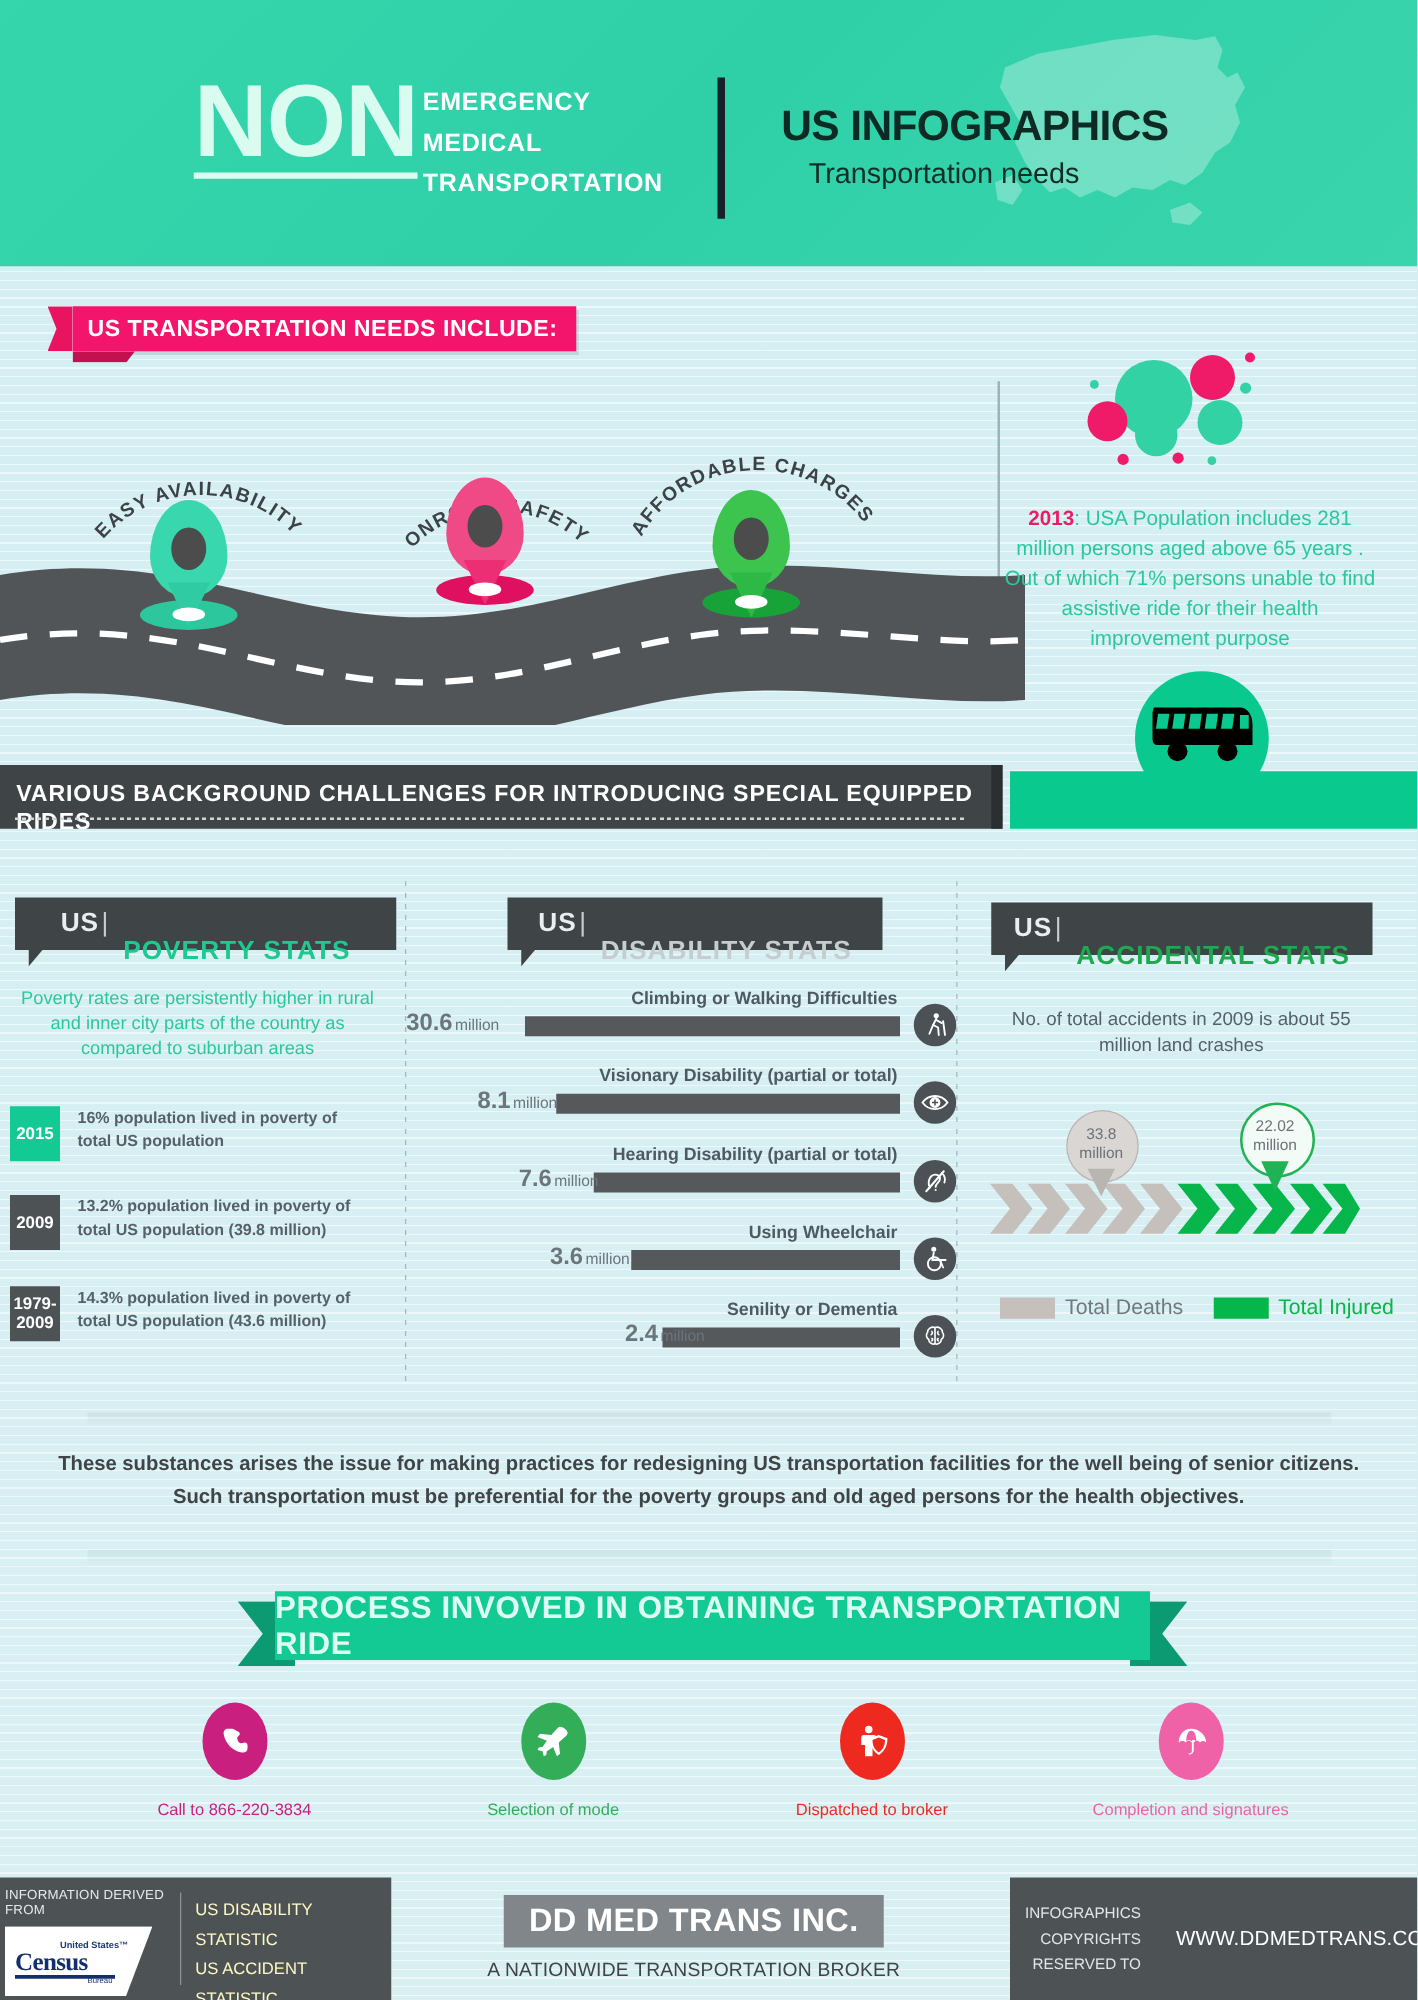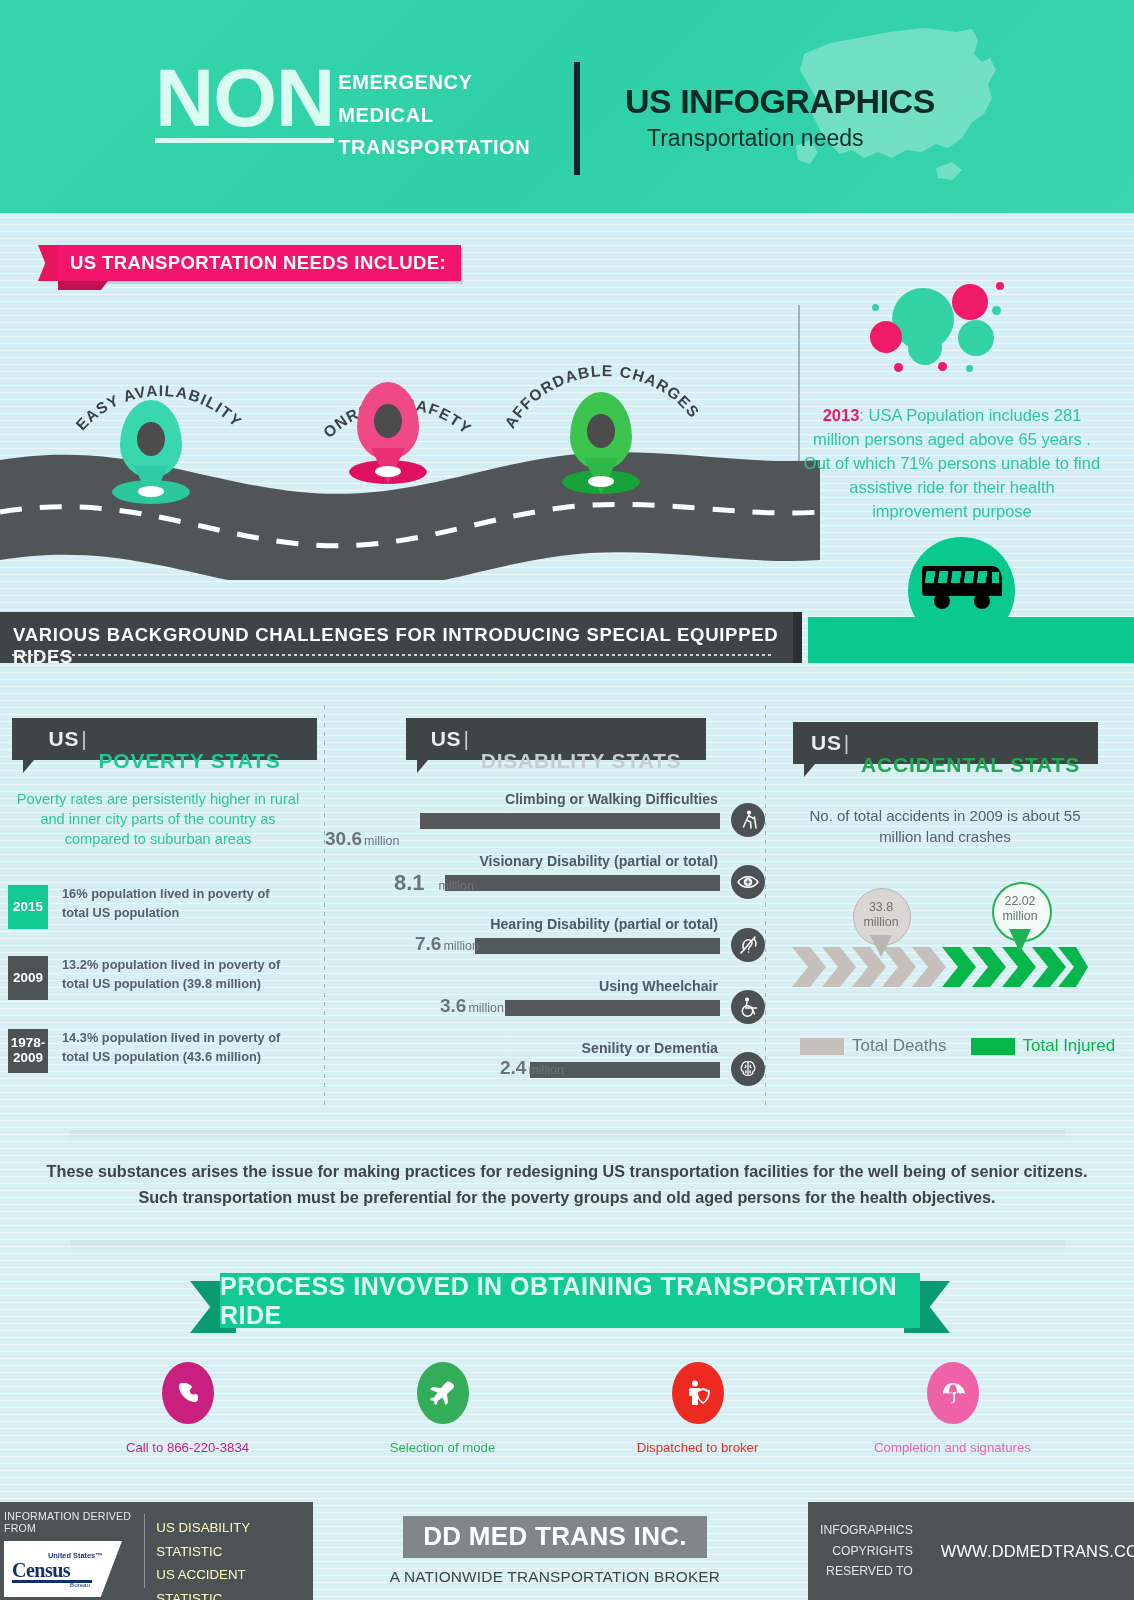--- a/index.html
+++ b/index.html
@@ -390,60 +390,60 @@
   <div class="pov-row" style="left:8px;top:885px;">
     <div class="pov-badge" style="background:#13ca94;">2015</div>
     <div class="pov-txt">16% population  lived in poverty of total US population</div>
   </div>
   <div class="pov-row" style="left:8px;top:956px;">
     <div class="pov-badge" style="background:#4d5255;">2009</div>
     <div class="pov-txt">13.2%  population  lived in poverty of total  US population  (39.8 million)</div>
   </div>
   <div class="pov-row" style="left:8px;top:1029px;">
     <div class="pov-badge" style="background:#4d5255;flex-direction:column;">
-      <span>1978-</span>
+      <span>1979-</span>
       <span>2009</span>
     </div>
     <div class="pov-txt">14.3%  population  lived in poverty of total  US population  (43.6 million)</div>
   </div>
 
   <div class="vdash" style="left:324px;top:705px;height:400px;"></div>
   <div class="vdash" style="left:765px;top:705px;height:400px;"></div>
 
   <div class="panel-title" style="left:406px;top:718px;width:300px;">
     <span>US</span>
     <span class="bar">|</span>
     <span class="accent" style="color:#c6cdd0">DISABILITY STATS</span>
     <span class="notch"></span>
   </div>
 
   <div class="dis-row" style="top:791px;">
     <div class="dis-label">Climbing or Walking Difficulties</div>
     <div class="dis-bar" style="width:300px;"></div>
-    <div class="dis-val" style="left:0px;margin-top:20px;">
+    <div class="dis-val" style="left:0px;">
       <span style="font-size:19px;font-weight:bold;margin:0;">30.6</span><span>million</span>
     </div>
     <div class="dis-icon">
       <svg width="22" height="22" viewBox="0 0 22 22">
           <g fill="none" stroke="#fff" stroke-width="1.5" stroke-linecap="round">
         <circle cx="12" cy="3.6" r="2.1" fill="#fff" stroke="none"></circle>
         <path d="M12,6 L9.5,11 L6.5,18"></path>
             <path d="M9.5,11 L13.5,13 L14,19"></path>
         <path d="M12,7 L16.5,9.5"></path>
             <path d="M17.5,8 L19,19"></path>
           </g>
         </svg>
     </div>
   </div>
 
   <div class="dis-row" style="top:853px;">
     <div class="dis-label">Visionary Disability (partial or total)</div>
     <div class="dis-bar" style="width:275px;"></div>
     <div class="dis-val" style="left:57px;">
-      <span style="font-size:22px;font-weight:bold;margin:12px;">8.1</span><span>million</span>
+      <span style="font-size:19px;font-weight:bold;margin:0;">8.1</span><span>million</span>
     </div>
     <div class="dis-icon">
       <svg width="24" height="20" viewBox="0 0 24 20">
           <g fill="none" stroke="#fff" stroke-width="1.5">
         <path d="M2,10 C7,3 17,3 22,10 C17,17 7,17 2,10 Z"></path>
         <circle cx="12" cy="10" r="3.6" fill="#fff"></circle>
         <path d="M12,7.6 L12,12.4 M9.6,10 L14.4,10" stroke="#4b5155" stroke-width="1.2"></path>
           </g>
         </svg>
     </div>

